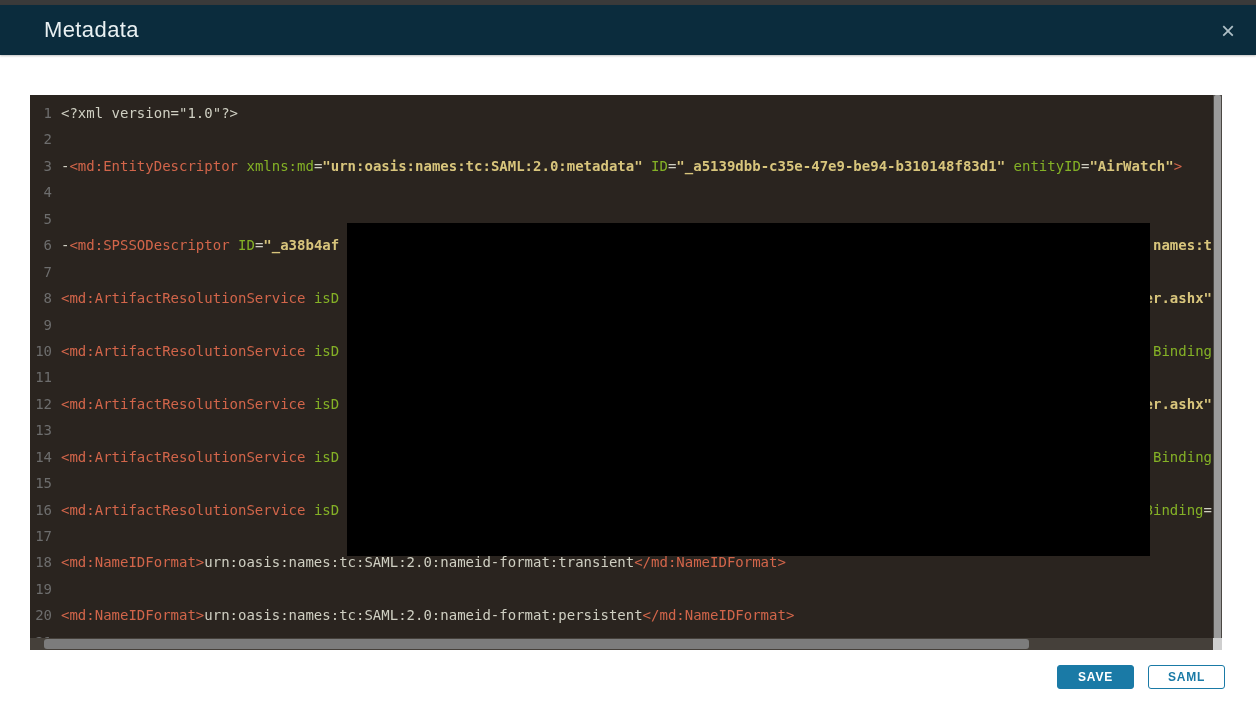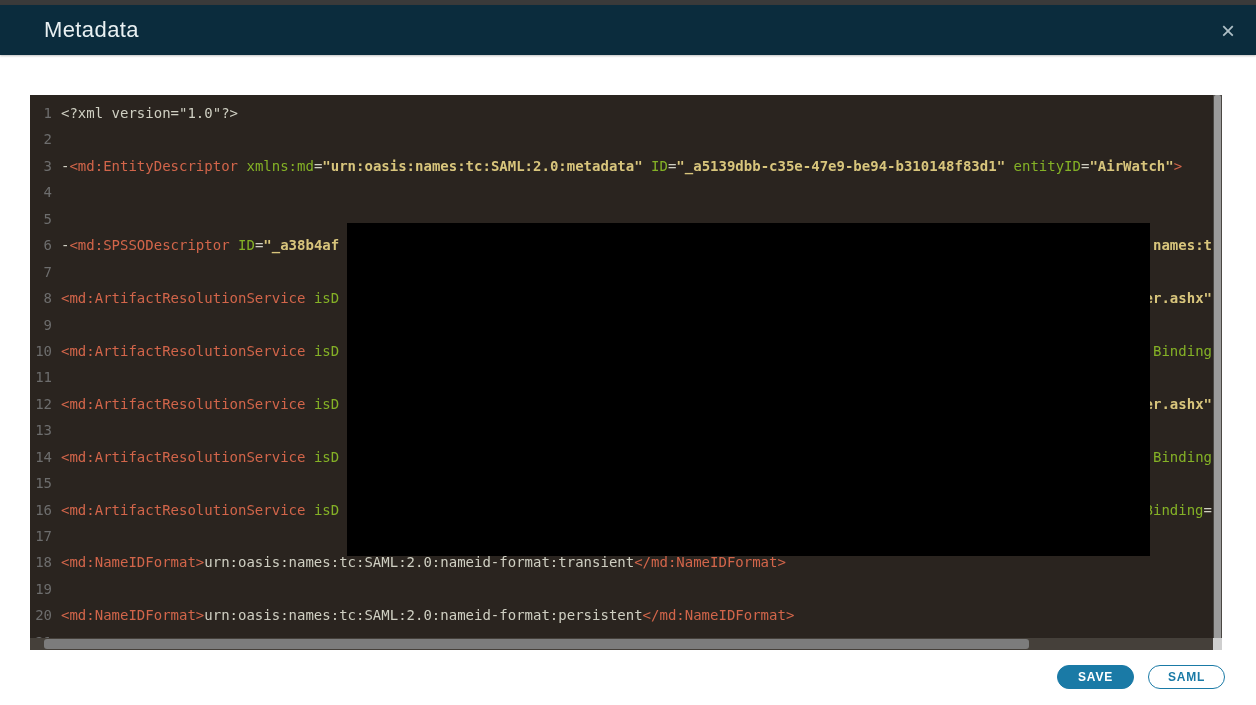--- a/index.html
+++ b/index.html
@@ -39,21 +39,21 @@
 
   .redaction{position:absolute;left:317px;top:128px;width:803px;height:333px;background:#000000;}
 
   .vscroll{position:absolute;right:0;top:0;width:9px;height:555px;background:#4a4743;}
   .vthumb{position:absolute;left:1px;top:0;width:7px;height:100%;background:#9b9b9b;border-radius:2px;}
   .hscroll{position:absolute;left:0;bottom:0;height:12px;width:1183px;background:#45403a;}
   .hthumb{position:absolute;left:14px;top:1px;height:10px;width:985px;background:#7c7c7c;border-radius:3px;}
   .scroll-corner{position:absolute;right:0;bottom:0;width:9px;height:12px;background:#cfcfcf;}
 
   .footer{position:absolute;right:31px;top:665px;display:flex;gap:14px;}
-  .btn{height:24px;min-width:77px;padding:0 16px;border-radius:12px;font-size:12px;font-weight:bold;
+  .btn{height:24px;min-width:77px;padding:0 16px;border-radius:3px;font-size:12px;font-weight:bold;
     letter-spacing:.8px;cursor:pointer;font-family:"Liberation Sans",sans-serif;}
   .btn-primary{background:var(--accent-blue);border:1px solid var(--accent-blue);color:#ffffff;}
   .btn-outline{background:#ffffff;border:1px solid var(--accent-blue);color:var(--accent-blue);}
 </style>
 </head>
 <body>
 
 <div class="page">
 
   <div class="topstrip"></div>

